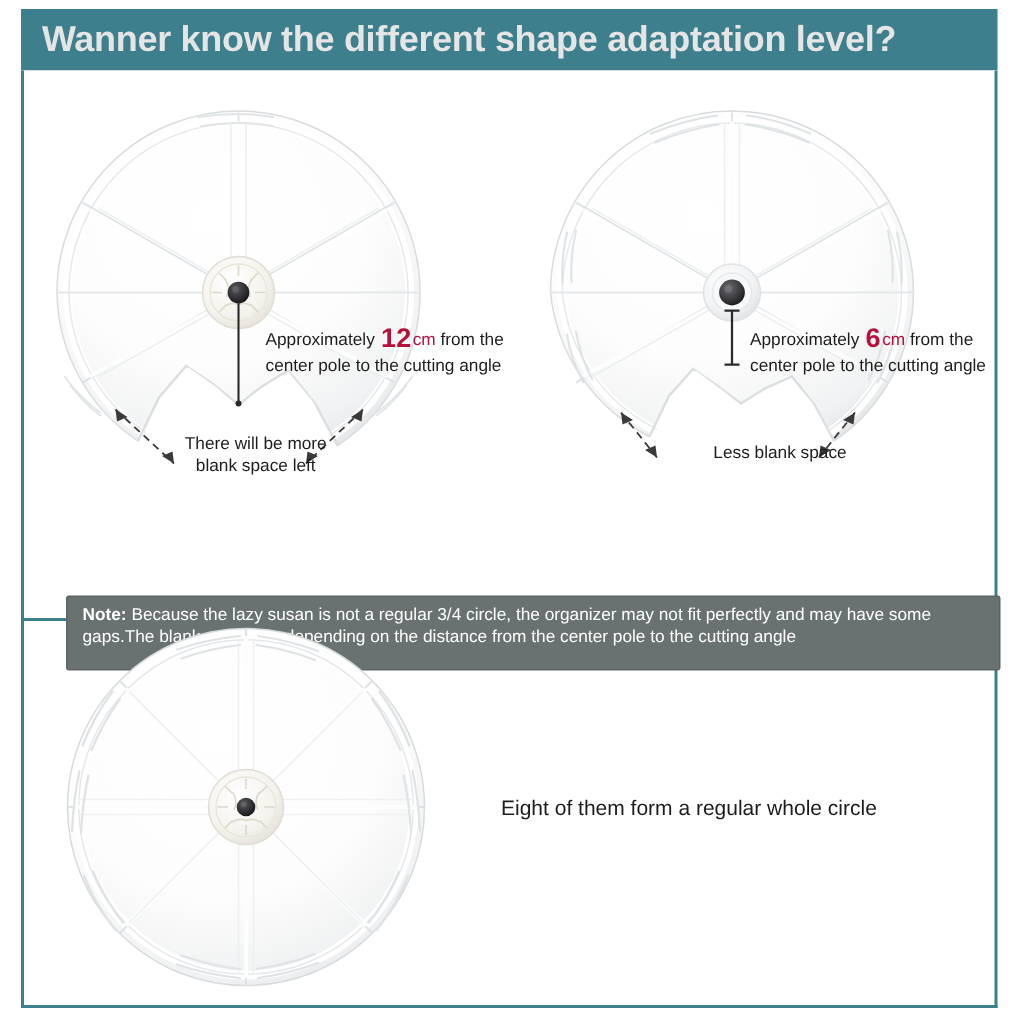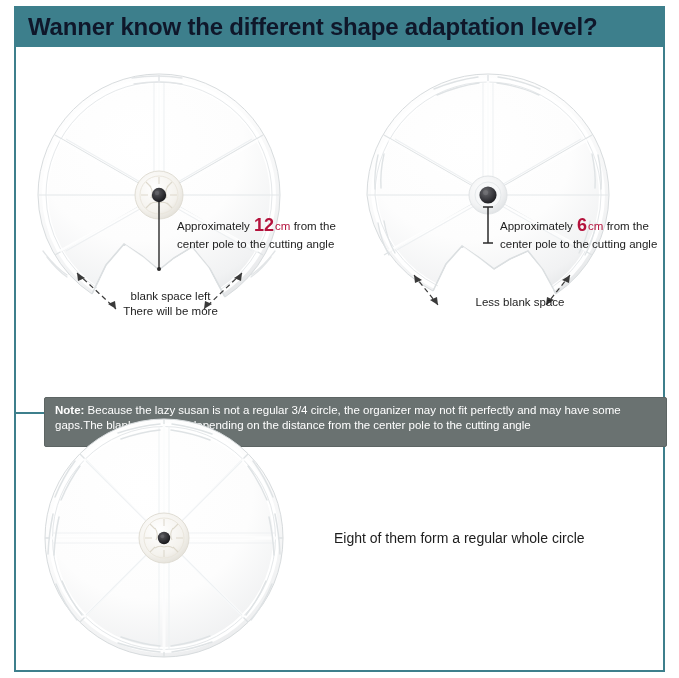--- a/index.html
+++ b/index.html
@@ -29,21 +29,21 @@
     left: 14px;
     top: 6px;
     width: 651px;
     height: 41px;
     background: #3d7f8c;
     display: flex;
     align-items: center;
     box-sizing: border-box;
   }
   .header-title {
-    color: #0f172a;
+    color: #e5e5e5;
     font-size: 24px;
     font-weight: bold;
     letter-spacing: -0.2px;
     padding-left: 14px;
     white-space: nowrap;
     font-family: "Liberation Sans", sans-serif;
   }
 
   
   .frame {
@@ -307,22 +307,22 @@
       <div class="callout" style="left:161px; top:165px;">
         <div>
           <span>Approximately</span>
           <span class="big-num">12</span><span class="unit">cm</span>
           <span>from the</span>
         </div>
         <div>center pole to the cutting angle</div>
       </div>
 
       <div class="caption" style="left:72px; top:240px; width:165px;">
+        <div>There will be more</div>
         <div>blank space left</div>
-        <div>There will be more</div>
       </div>
     </div>
 
     <div class="panel panel-right">
 
       <div class="product" style="left:-2px; top:2px;">
         <svg width="330" height="270" viewBox="0 0 330 270" aria-hidden="true">
           <defs>
             <radialGradient id="discG6" cx="42%" cy="32%" r="78%">
               <stop offset="0%" stop-color="#ffffff"></stop>

